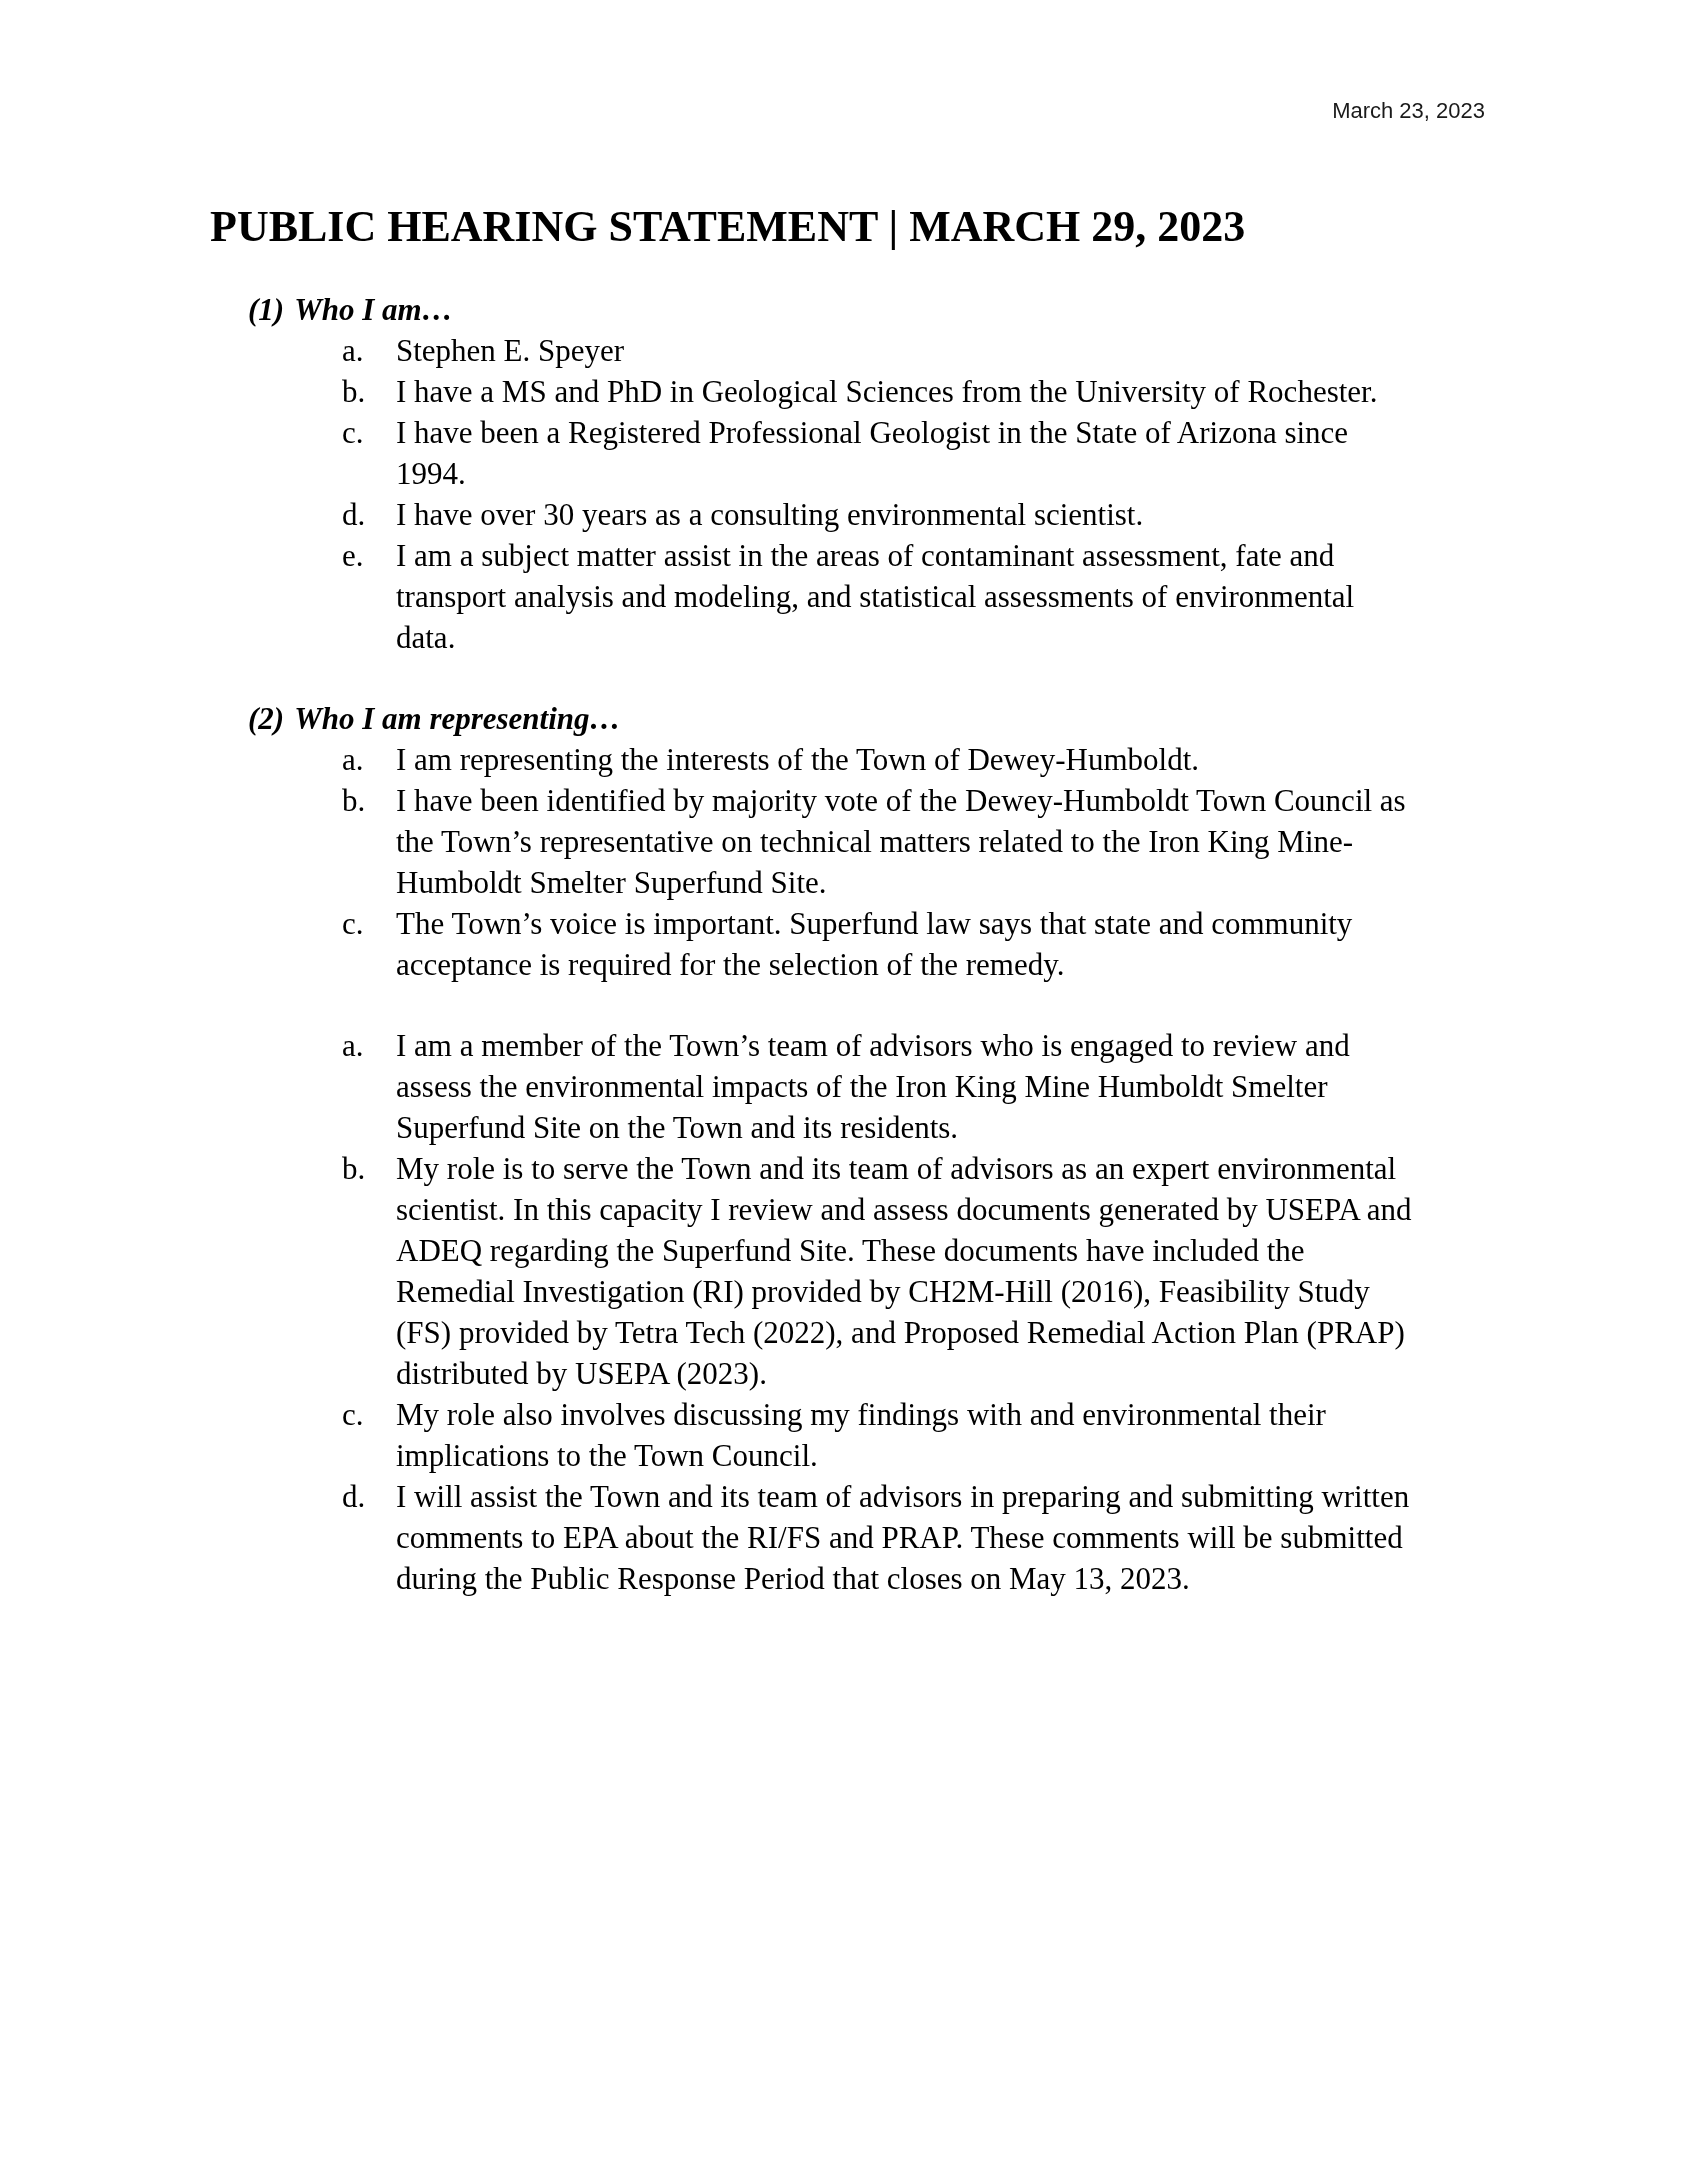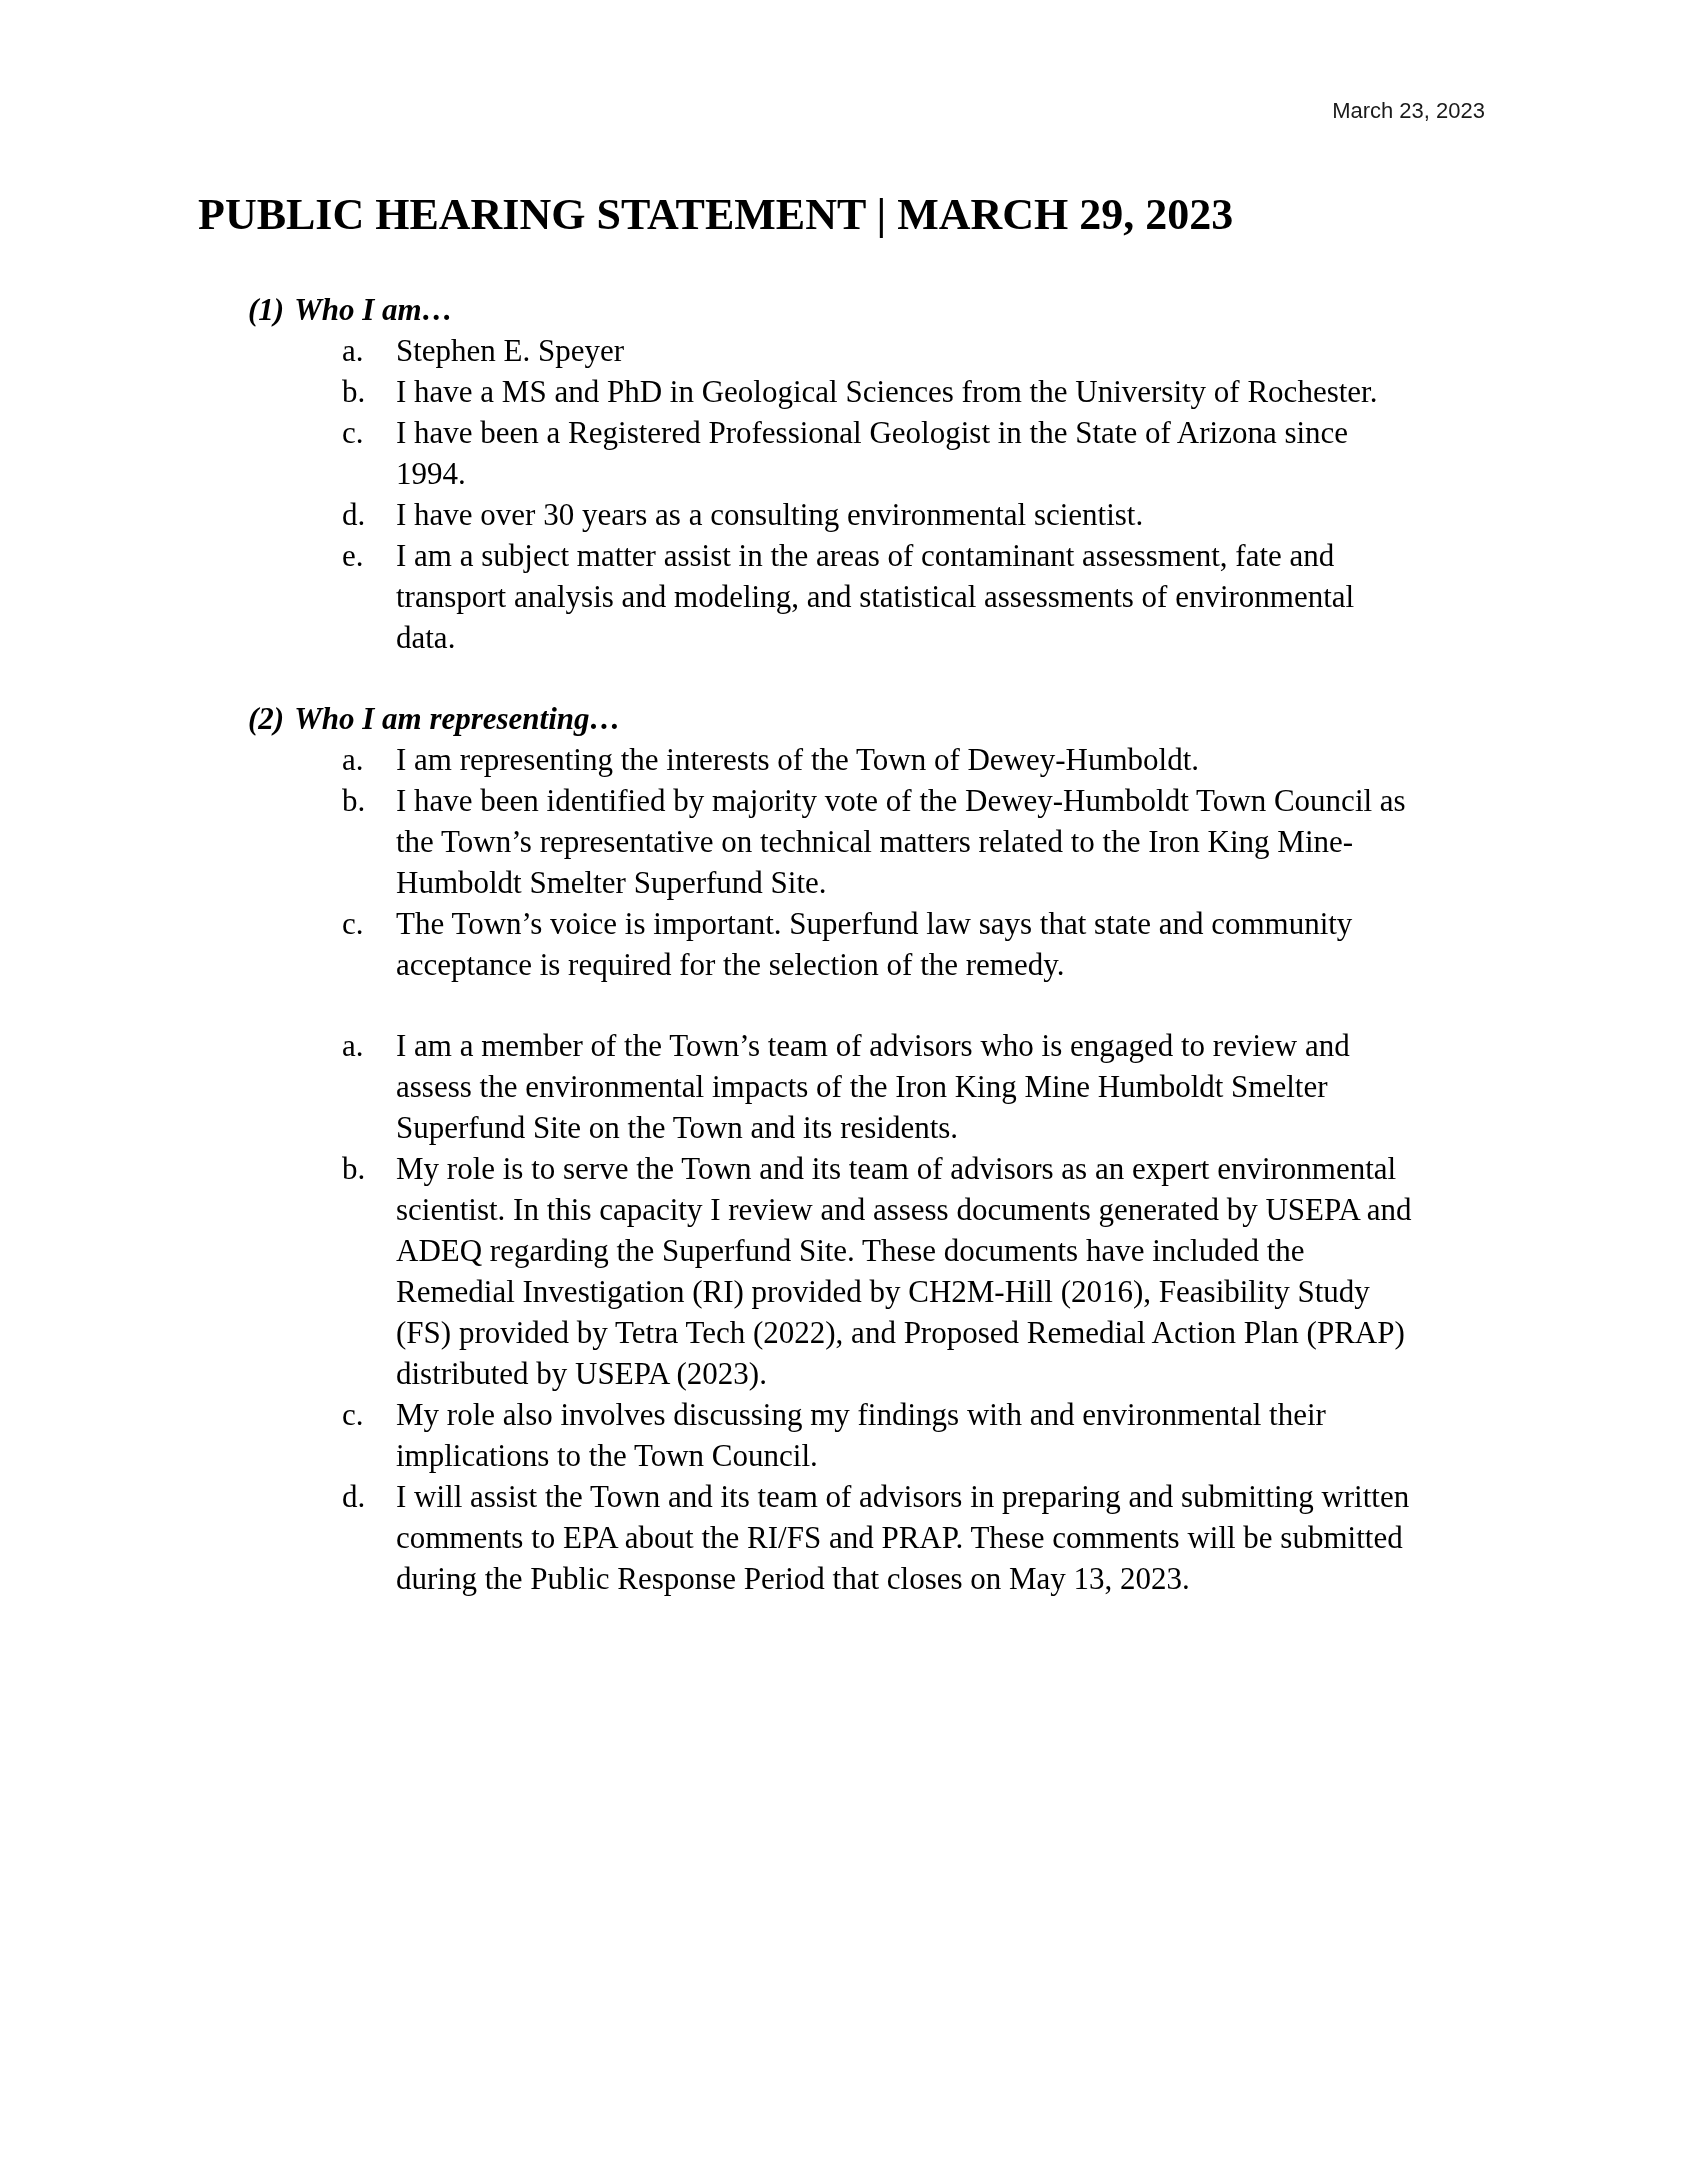--- a/index.html
+++ b/index.html
@@ -24,21 +24,21 @@
     font-family: "Liberation Sans", sans-serif;
     font-size: 22px;
     line-height: 28px;
     color: #1a1a1a;
   }
   
   .doc-title {
     position: absolute;
     top: 190px;
     left: 198px;
-    margin: 0;
+    margin: 12px;
     font-family: "Liberation Serif", serif;
     font-weight: bold;
     font-size: 44px;
     line-height: 50px;
     letter-spacing: 0px;
     color: #000000;
     white-space: nowrap;
   }
   
   .content {

